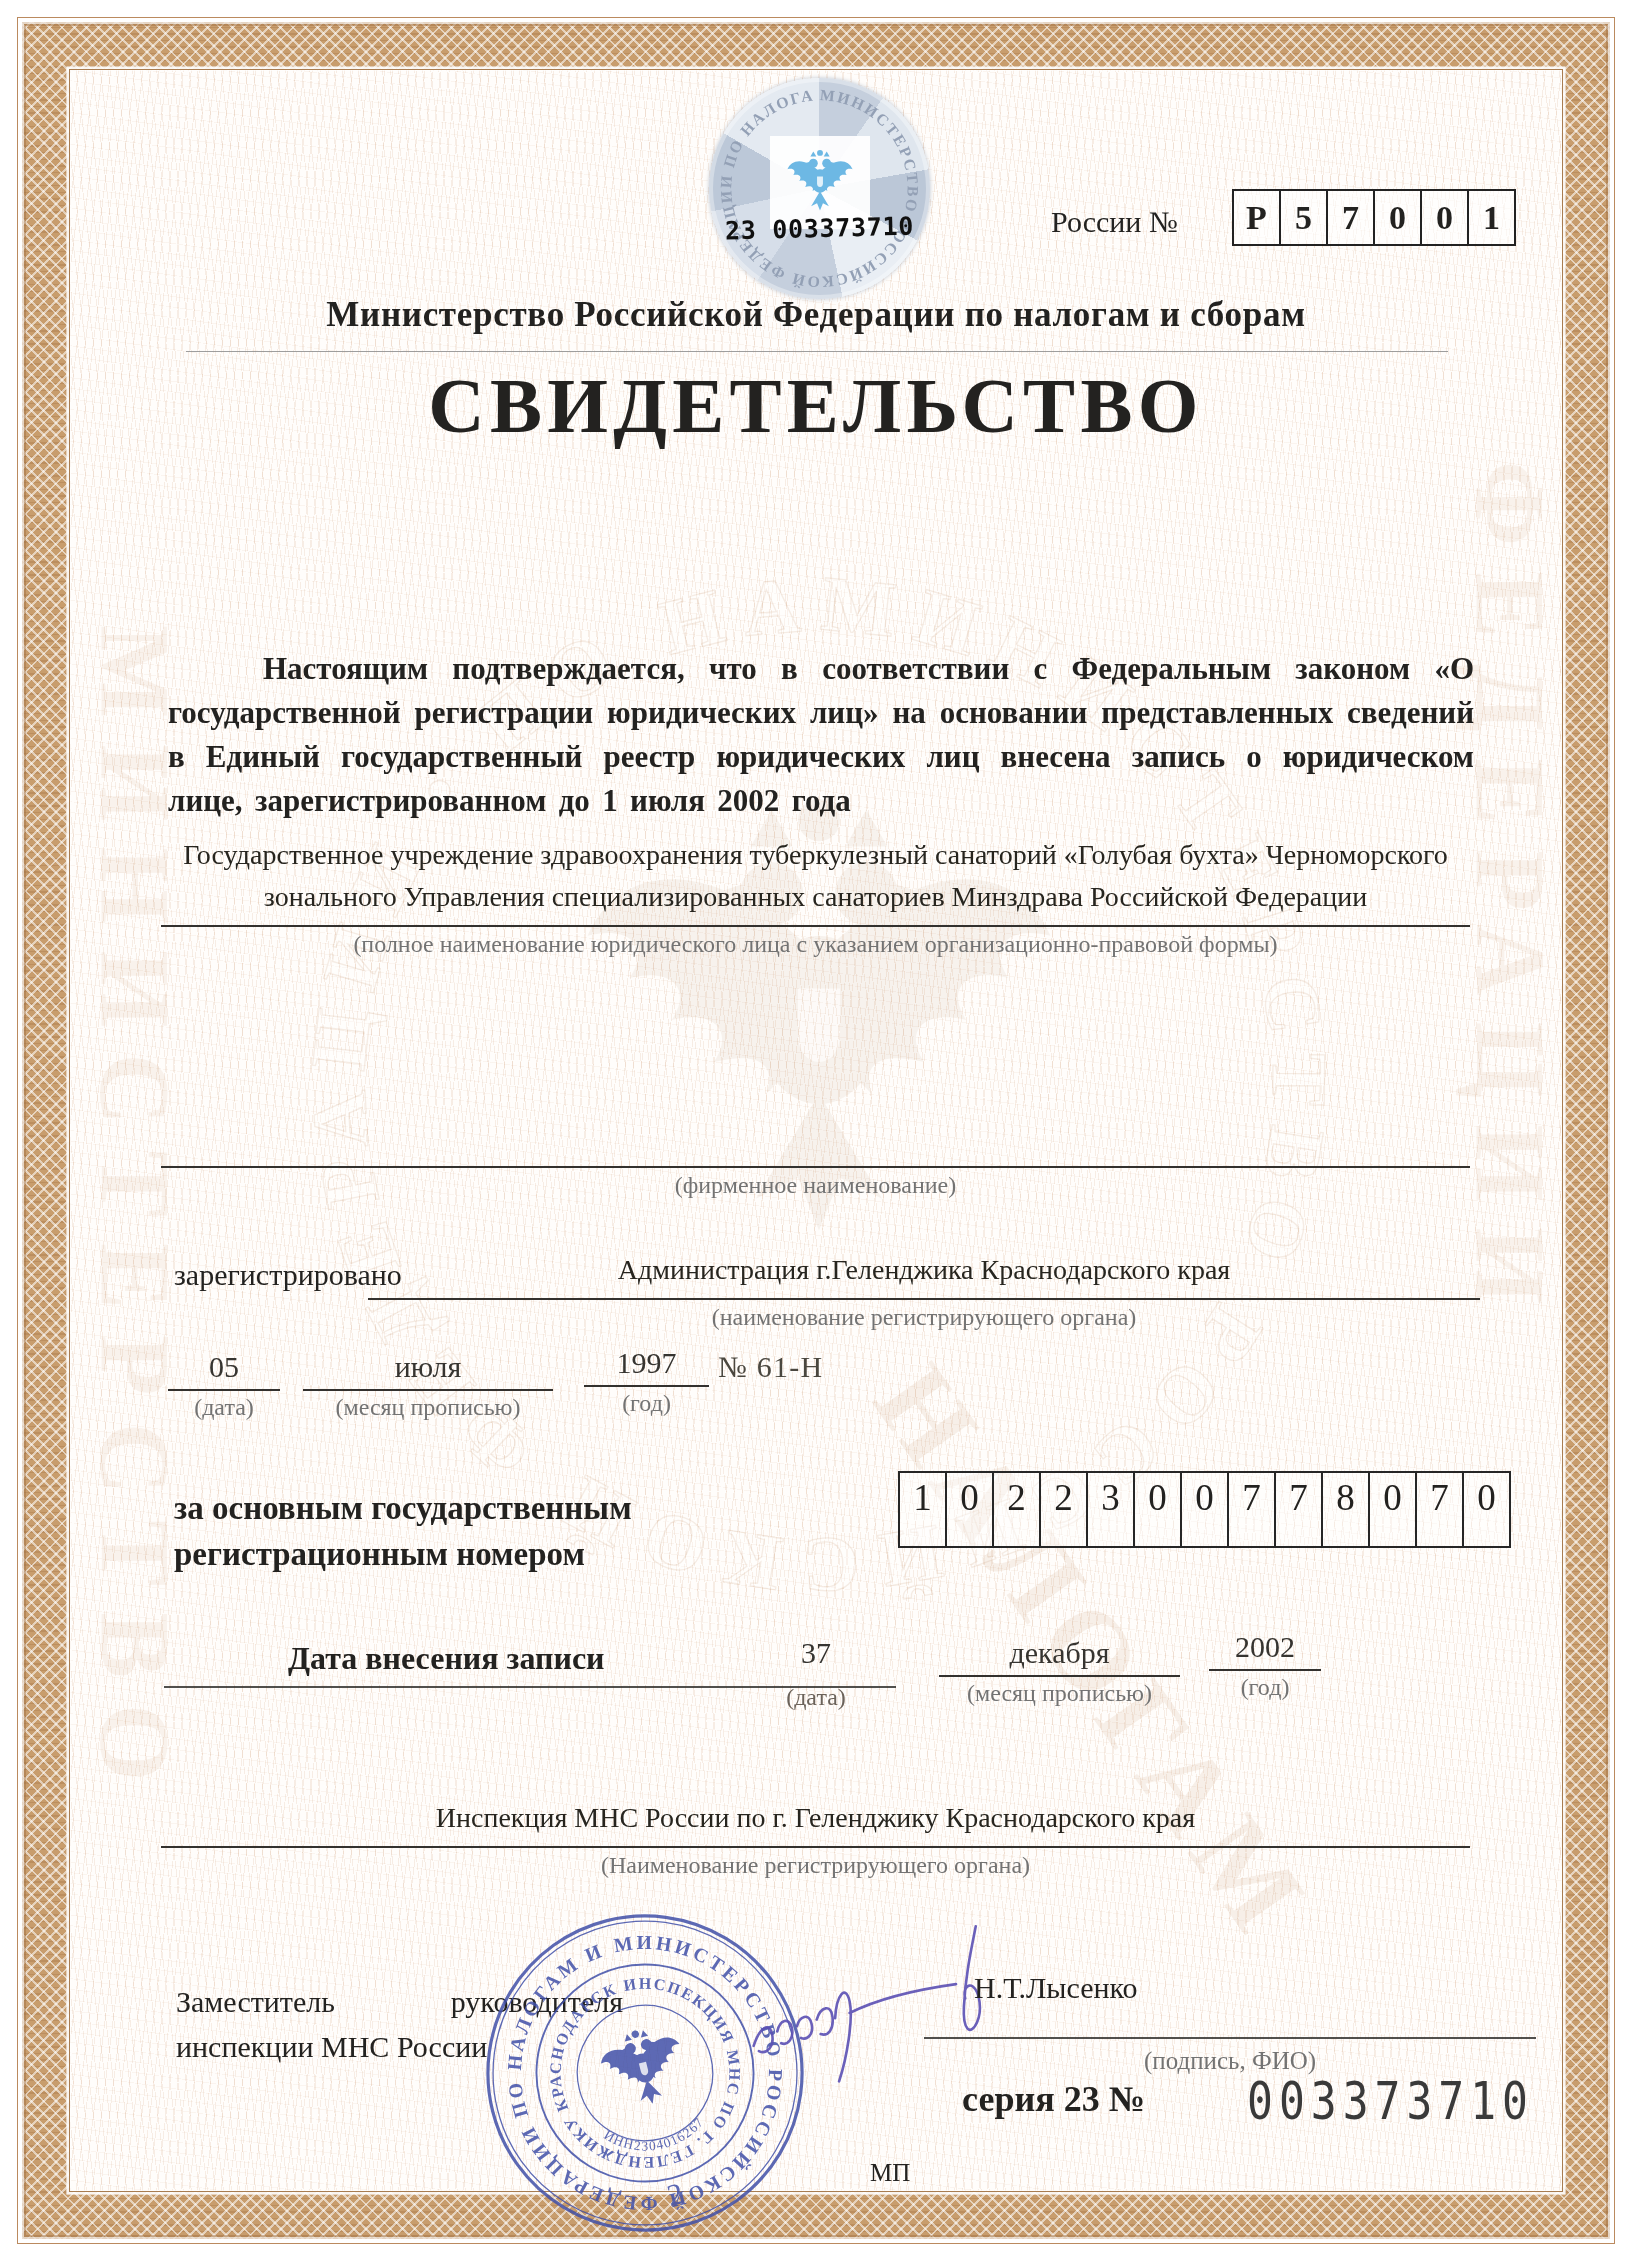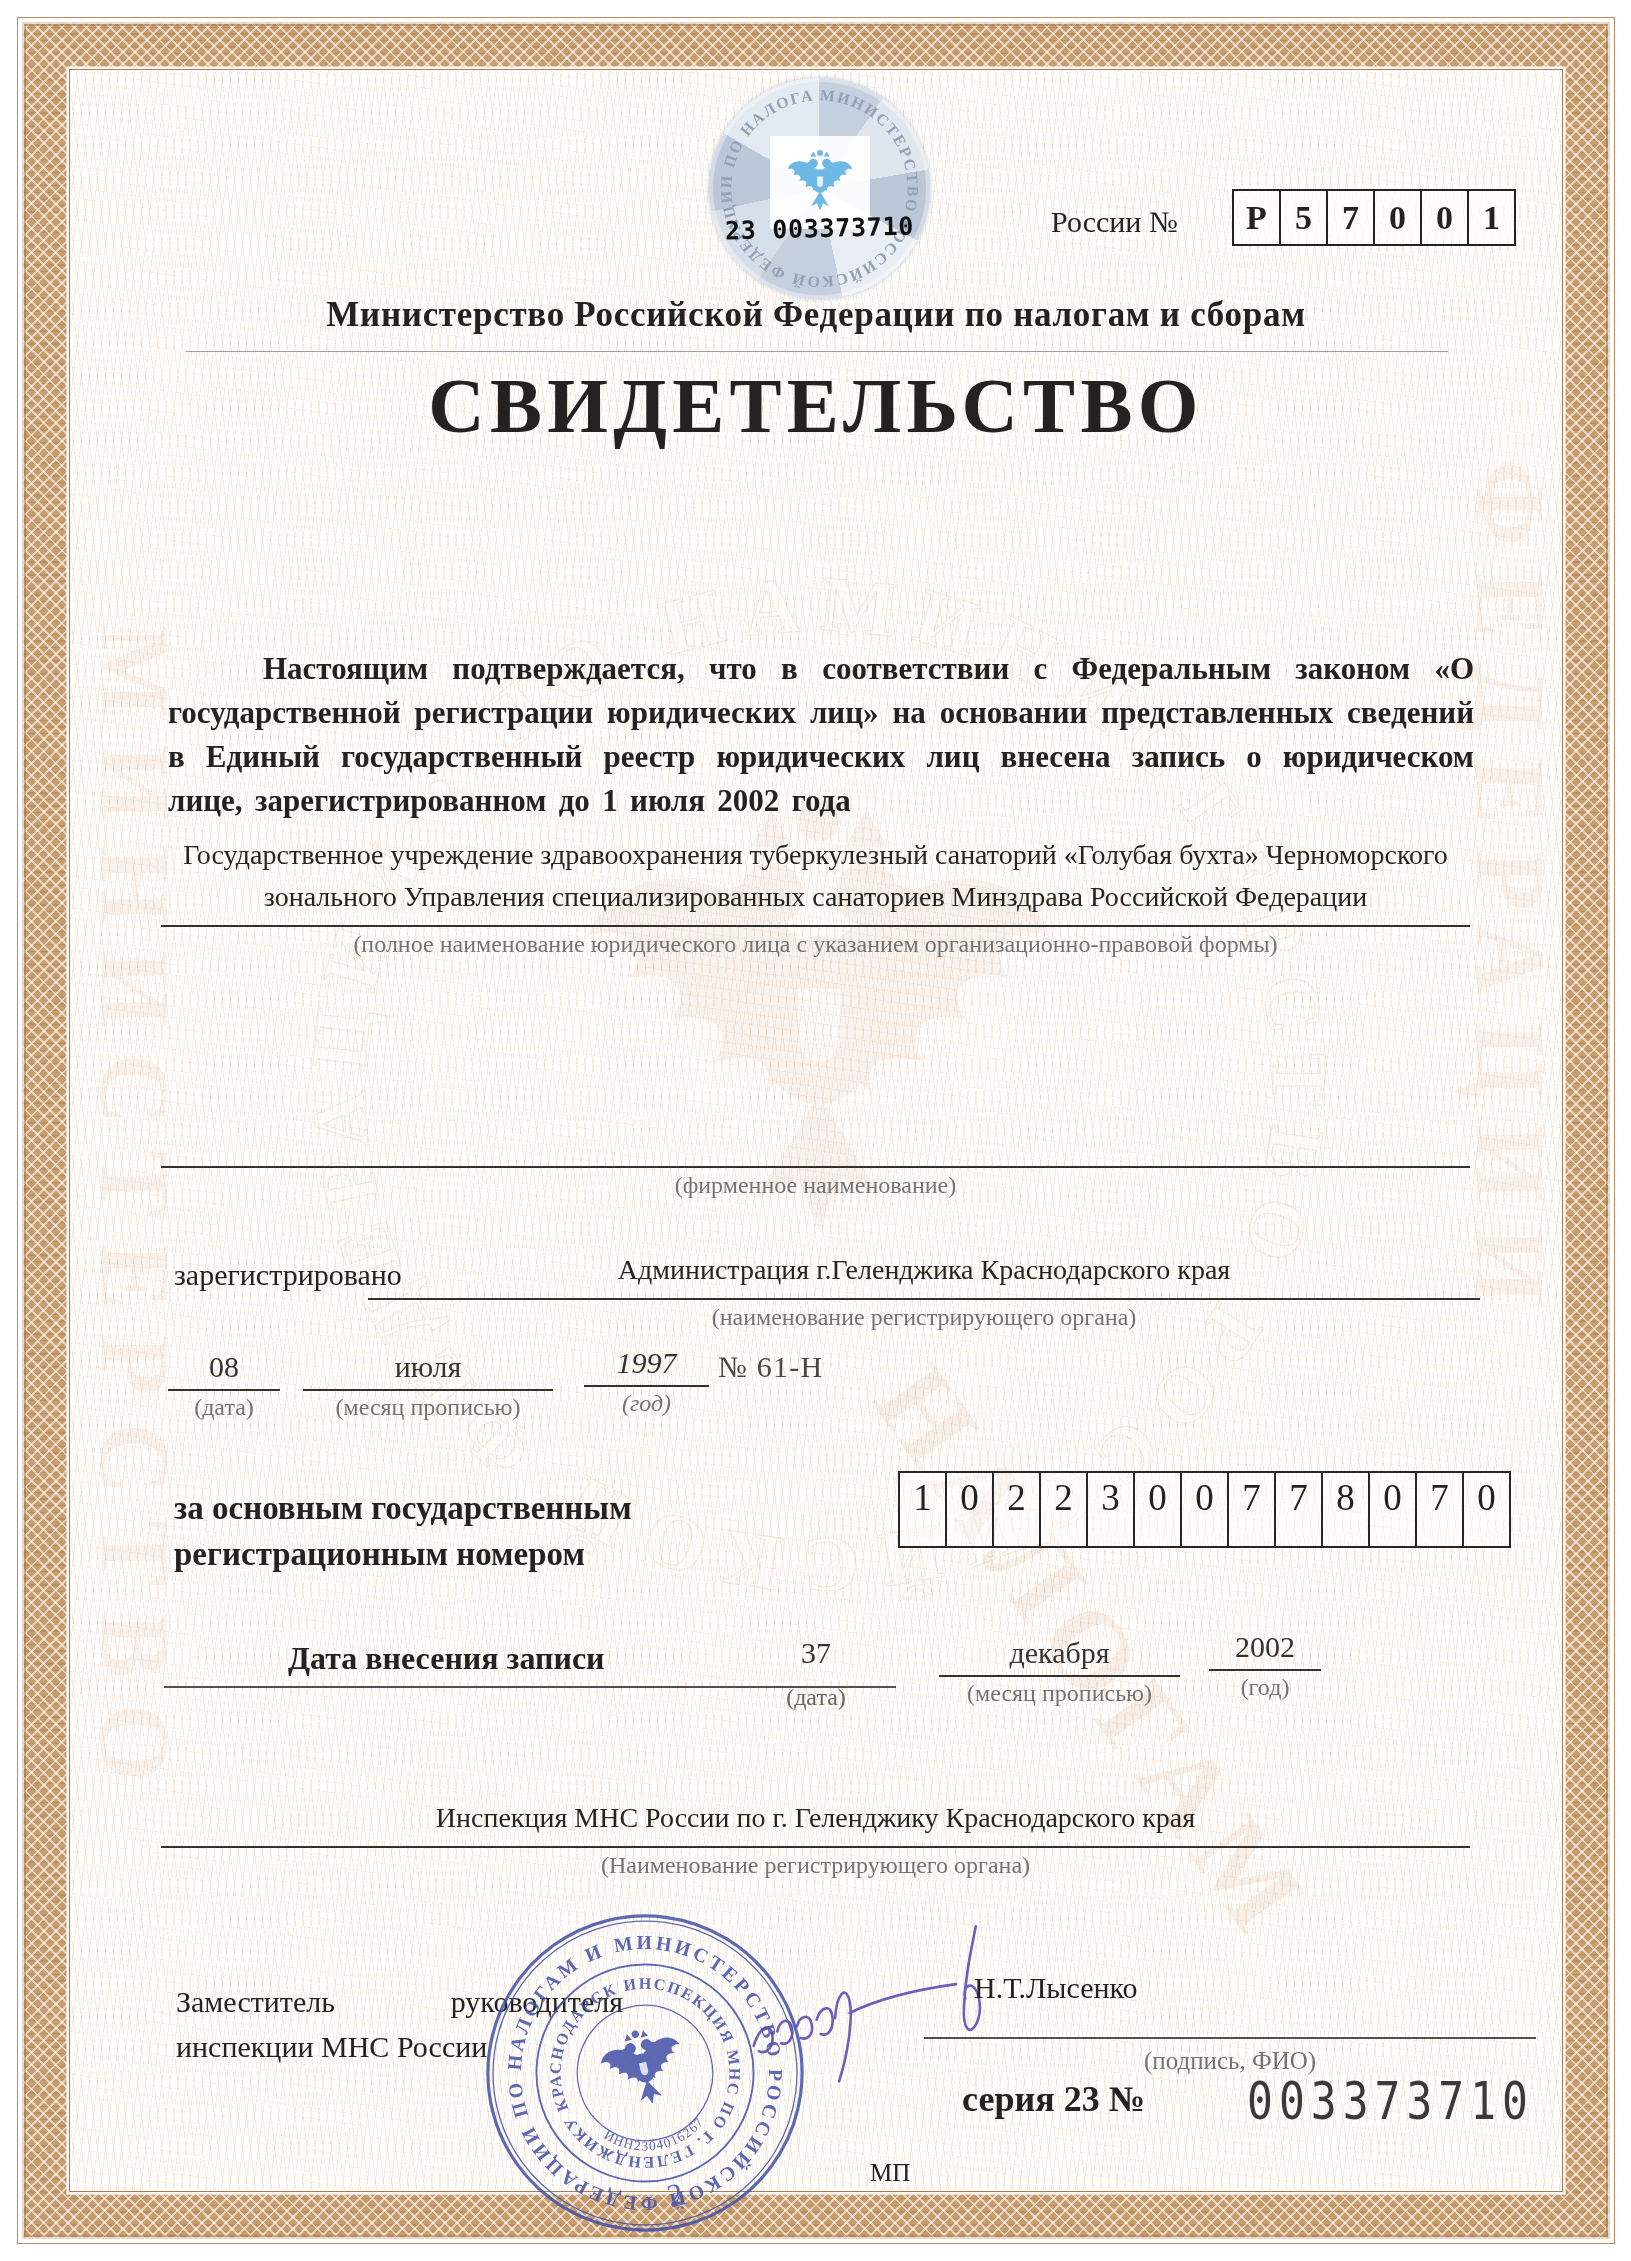--- a/index.html
+++ b/index.html
@@ -80,21 +80,21 @@
   .f-firmname{left:161px;top:1118px;width:1309px;}
   .f-firmname .value{min-height:41px;}
   .reg-label{left:174px;top:1258px;font-size:30px;}
   .f-registered{left:368px;top:1249px;width:1112px;}
   
   .cell{position:absolute;z-index:5;text-align:center;}
   .cell .value{display:block;font-size:30px;border-bottom:2px solid #33312e;padding-bottom:5.3px;color:#363430;}
   .cell .caption{display:block;margin-top:2.6px;}
   .c-day{left:168px;top:1350px;width:112px;}
   .c-month{left:303px;top:1350px;width:250px;}
-  .c-year{left:584px;top:1346px;width:125px;font-style:italic;}
+  .c-year{left:584px;top:1346px;width:125px;}
   .doc-number{left:718px;top:1350px;font-size:30px;color:#4a473f;letter-spacing:1.3px;}
   
   .ogrn-label{left:174px;top:1486px;width:704px;font-size:33px;font-weight:700;line-height:1.38;}
   .ogrn-boxes{left:900px;top:1471px;display:flex;}
   .obox{width:45px;height:70px;border:2px solid #262626;margin-left:-2px;
     text-align:center;font-size:37px;padding-top:2.6px;background:rgba(255,255,255,.4);}
   
   .entry-label{left:288px;top:1640px;font-size:32px;font-weight:700;}
   .entry-rule{left:164px;top:1686px;width:732px;}
   .c-eday{left:757px;top:1636px;width:118px;}
@@ -203,21 +203,21 @@
     <span class="caption">(фирменное наименование)</span>
   </div>
 
   <div class="el reg-label">зарегистрировано</div>
   <div class="el field f-registered">
     <span class="value">Администрация г.Геленджика Краснодарского края</span>
     <span class="caption">(наименование регистрирующего органа)</span>
   </div>
 
   <div class="cell c-day">
-    <span class="value">08</span>
+    <span class="value">05</span>
     <span class="caption">(дата)</span>
   </div>
   <div class="cell c-month">
     <span class="value">июля</span>
     <span class="caption">(месяц прописью)</span>
   </div>
   <div class="cell c-year">
     <span class="value">1997</span>
     <span class="caption">(год)</span>
   </div>

